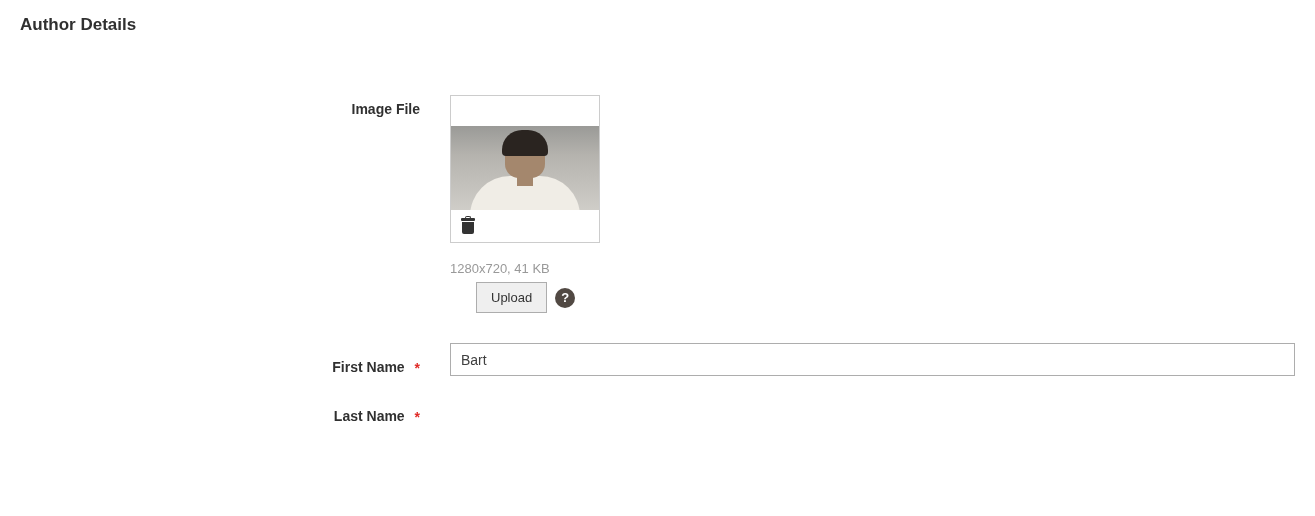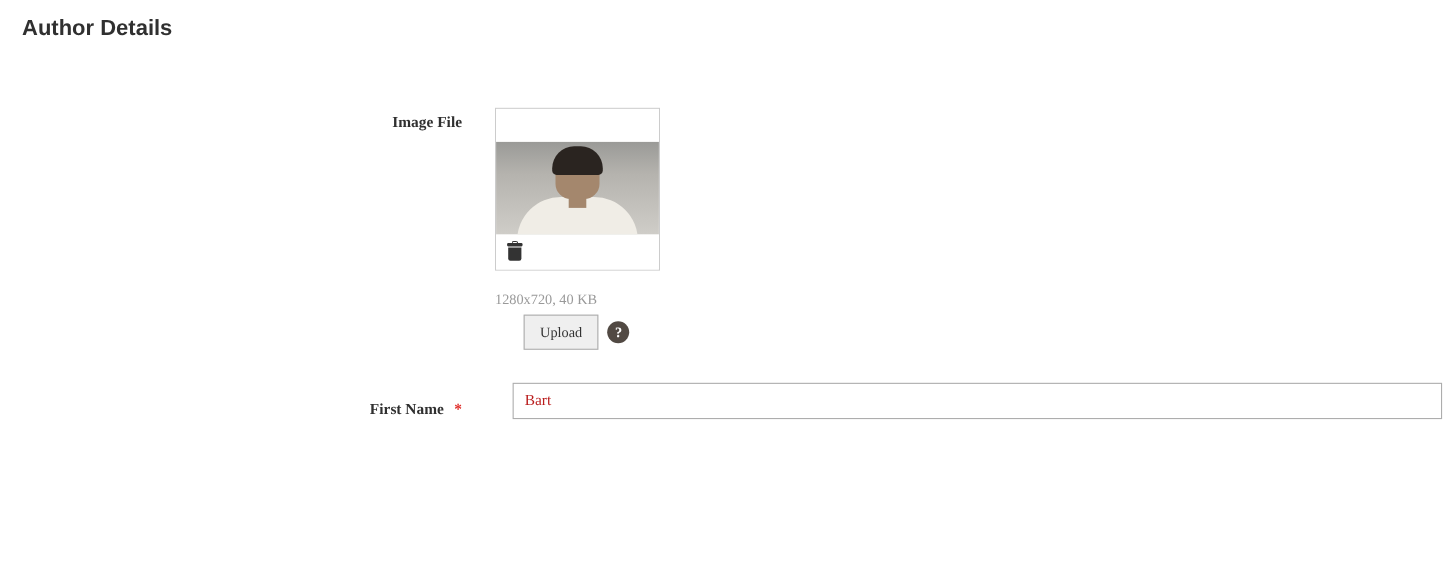--- a/index.html
+++ b/index.html
@@ -8,30 +8,29 @@
       padding: 0;
     }
     body {
       font-family: 'Helvetica Neue', Helvetica, Arial, sans-serif;
       font-size: 14px;
       color: #303030;
       background: #ffffff;
       padding: 15px 20px;
     }
     .section-title {
-      font-size: 20px;
+      font-size: 17px;
       font-weight: 600;
       color: #303030;
       margin-bottom: 60px;
     }
     .form-row {
       display: flex;
       align-items: flex-start;
       margin-bottom: 30px;
-      font-family: Liberation Serif, serif;
     }
     .form-row.text-row {
       align-items: flex-end;
       margin-bottom: 32px;
     }
     .form-label {
       width: 430px;
       text-align: right;
       padding-right: 30px;
       font-size: 14px;
@@ -183,24 +182,23 @@
       justify-content: center;
       font-size: 13px;
       font-weight: bold;
       cursor: pointer;
     }
     .text-input {
       width: 100%;
       padding: 7px 10px;
       border: 1px solid #adadad;
       font-size: 14px;
-      color: #b91c1c;
+      color: #404040;
       font-family: inherit;
       height: 33px;
-      margin-left: 16px;
     }
   </style>
 </head>
 <body>
 
 <div class="section-title">Author Details</div>
 
 <div class="form-row">
   <div class="form-label">Image File</div>
   <div class="form-field">
@@ -213,35 +211,39 @@
         <div class="img-hair"></div>
       </div>
       <div class="image-preview-trash">
         <span class="trash-icon">
           <span class="trash-handle"></span>
           <span class="trash-lid"></span>
           <span class="trash-body"></span>
         </span>
       </div>
     </div>
-    <div class="image-meta">1280x720, 40 KB</div>
+    <div class="image-meta">1280x720, 41 KB</div>
     <div class="upload-row">
       <button class="upload-btn">Upload</button>
       <span class="help-icon">?</span>
     </div>
   </div>
 </div>
 
 <div class="form-row text-row">
   <div class="form-label">
     <span>First Name</span>
     <span class="required-mark">*</span>
   </div>
   <div class="form-field">
     <input type="text" class="text-input" value="Bart" style="">
   </div>
 </div>
 
 <div class="form-row text-row">
+  <div class="form-label">
+    <span>Last Name</span>
+    <span class="required-mark">*</span>
+  </div>
 </div>
 
 <div class="form-row text-row">
 </div>
 
 </body></html>

